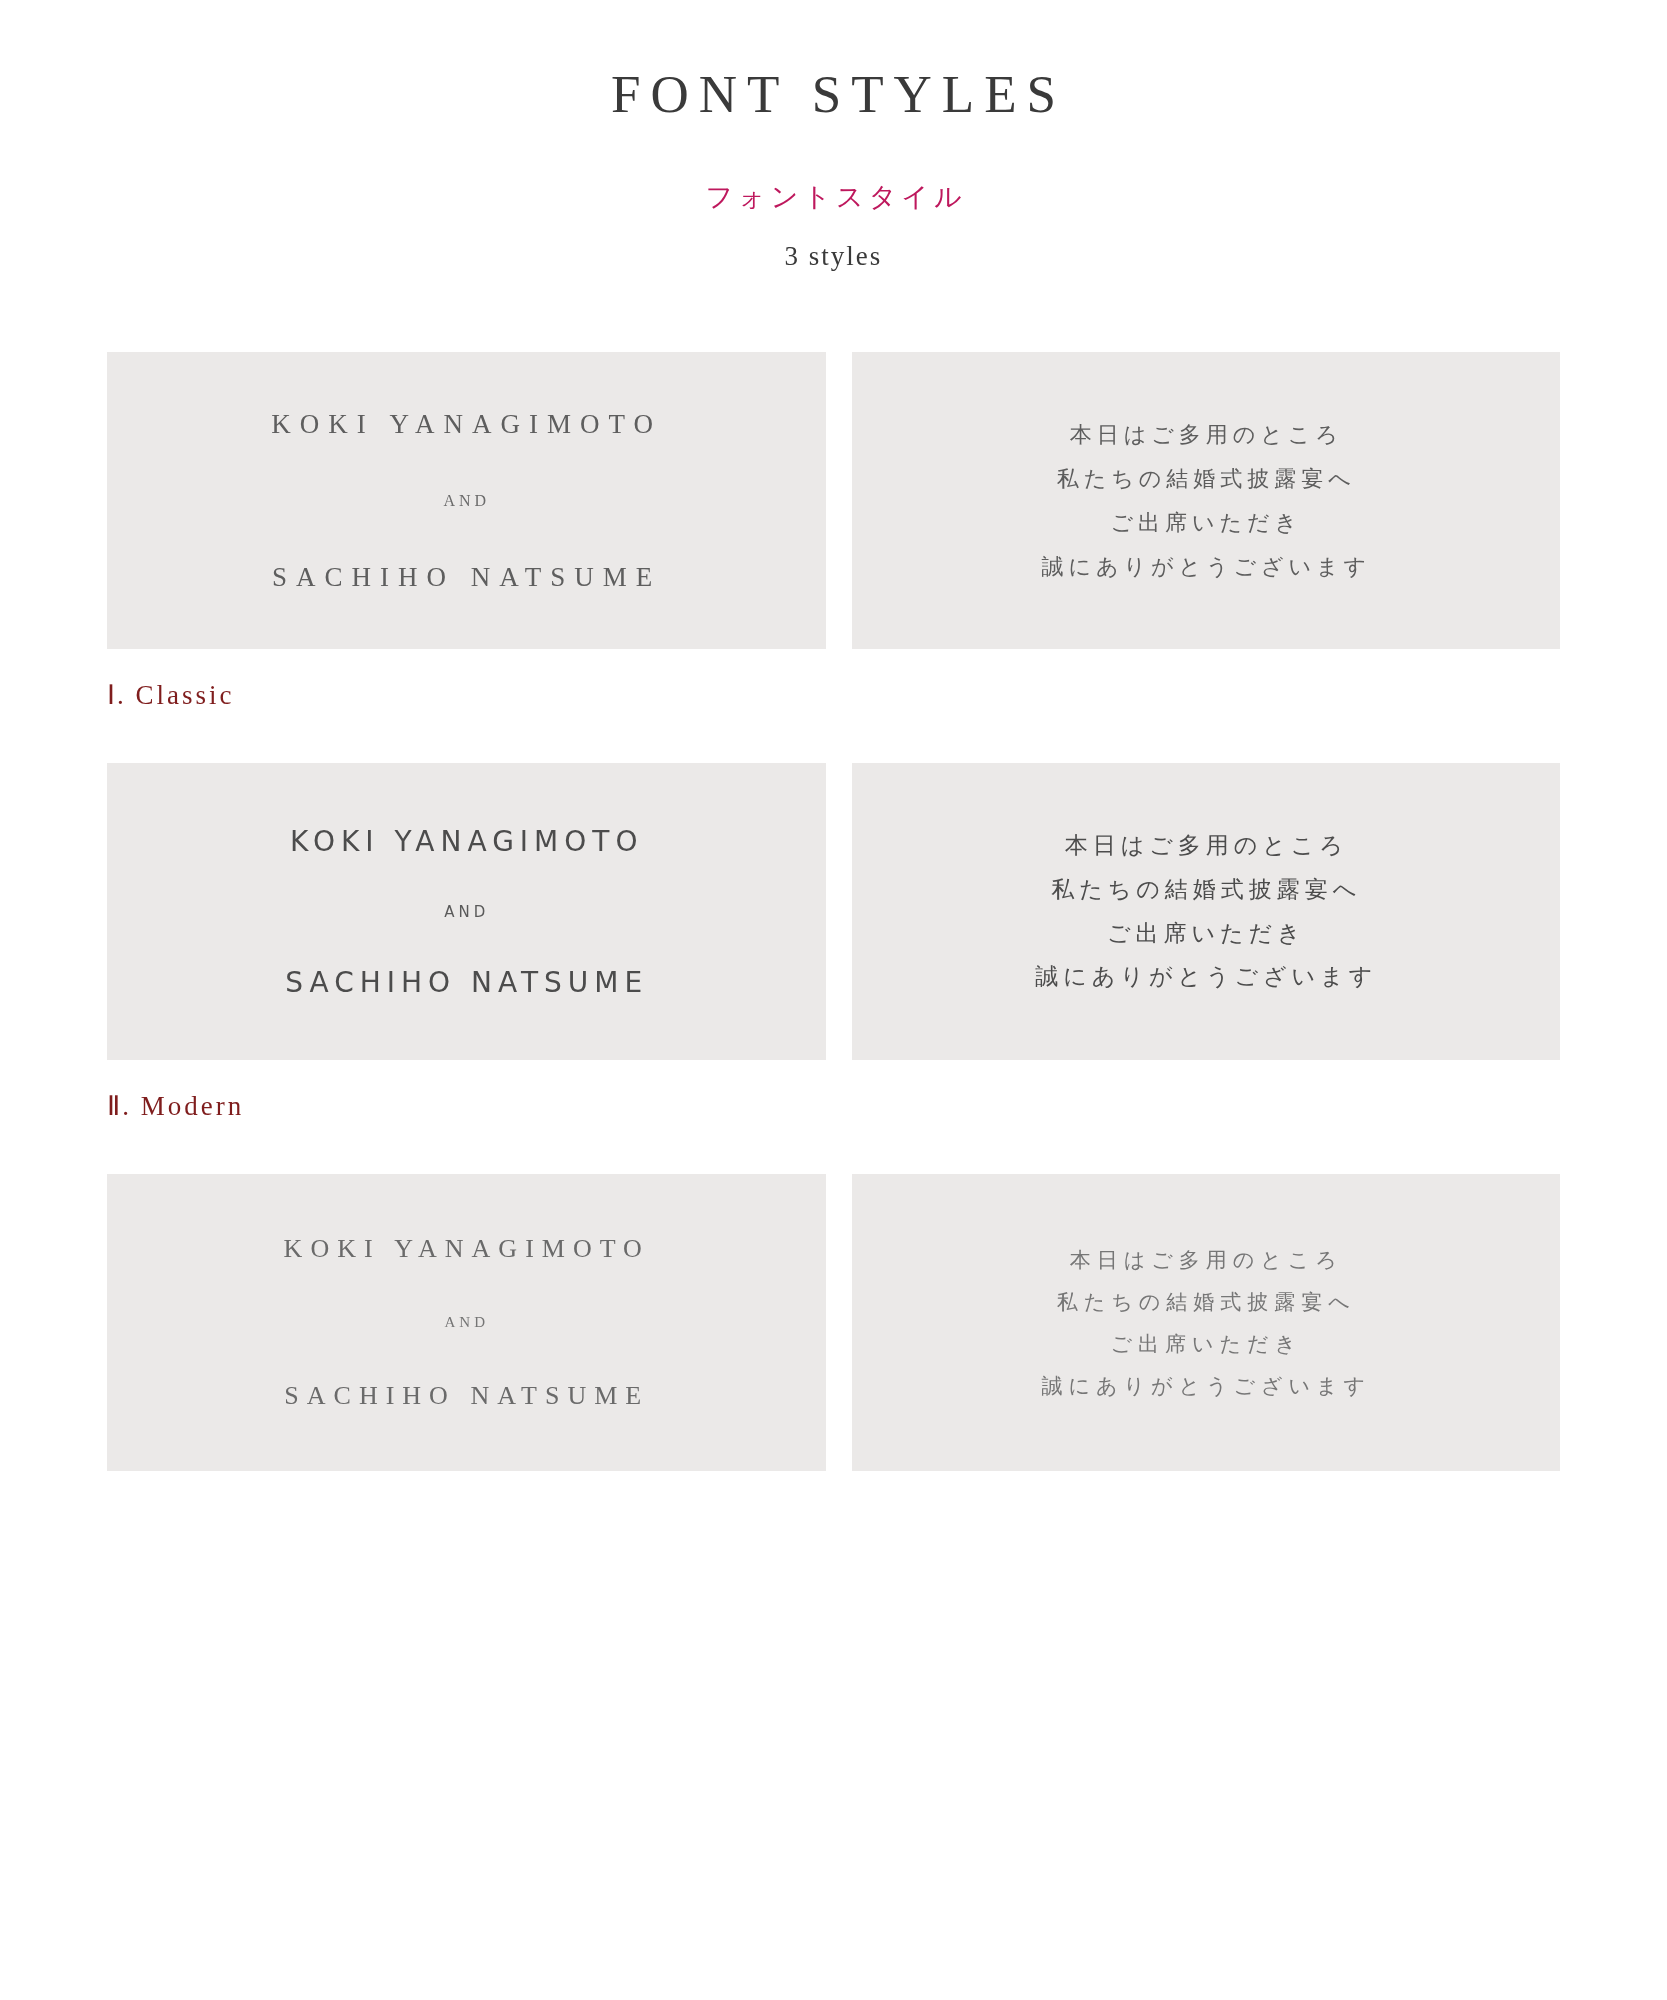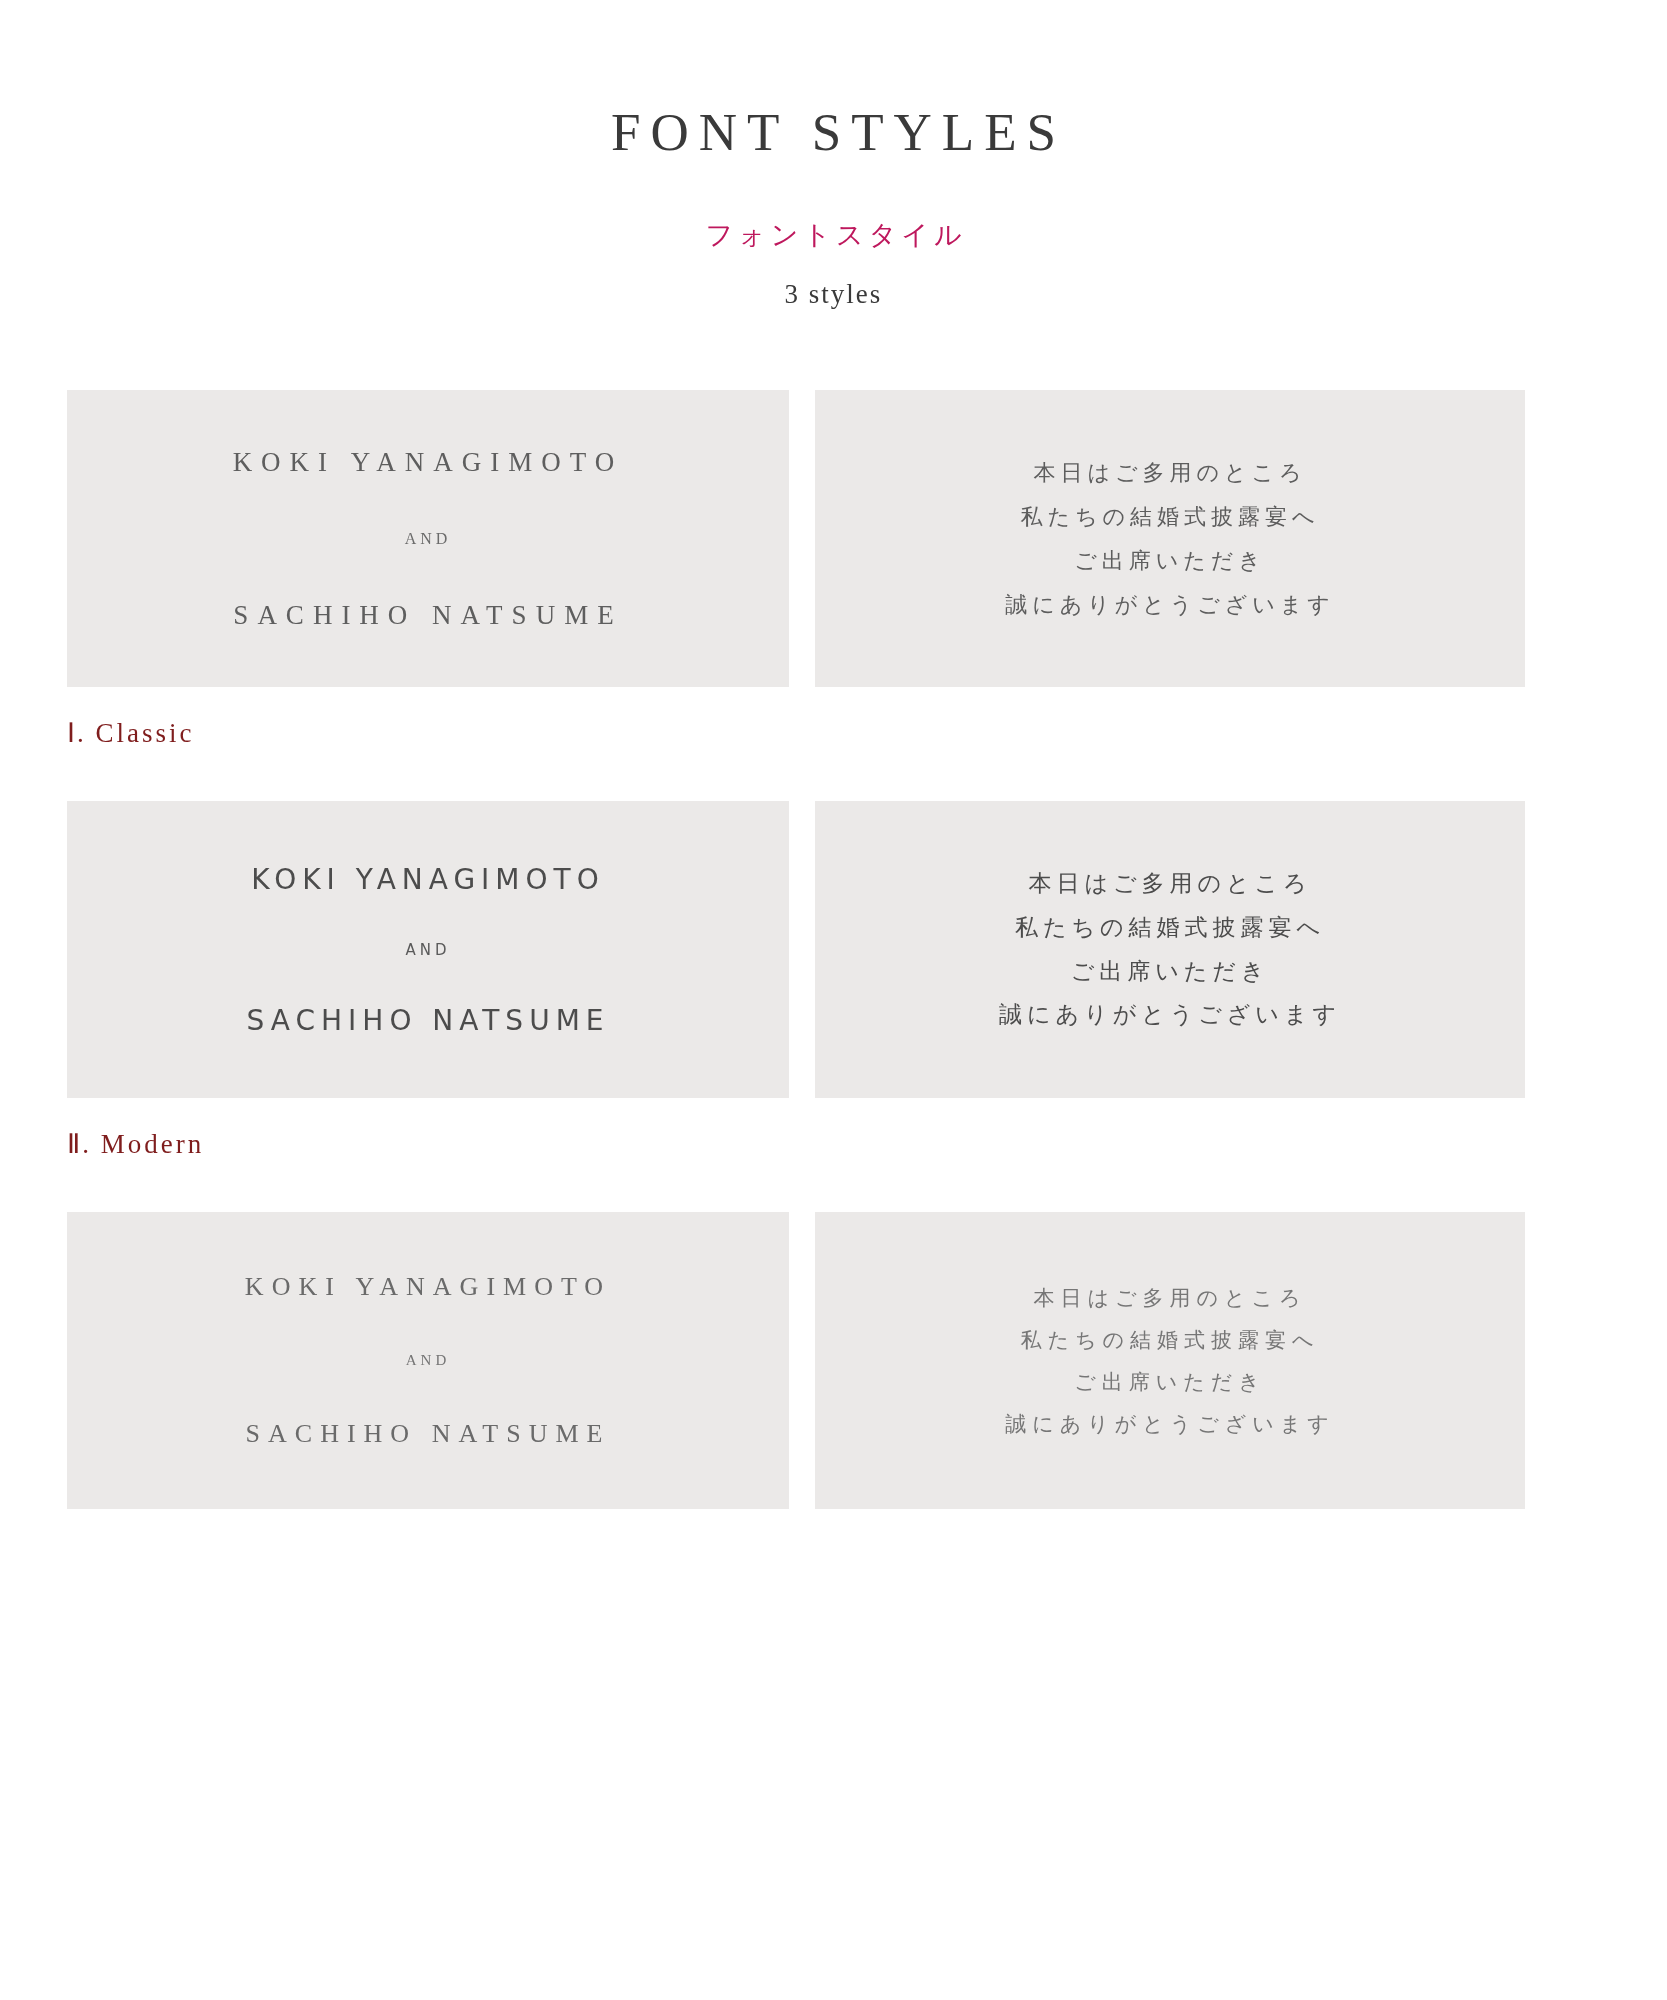--- a/index.html
+++ b/index.html
@@ -19,21 +19,21 @@
     width: 1667px;
     height: 2000px;
     box-sizing: border-box;
     padding: 0;
     position: relative;
   }
 
   
   .header {
     text-align: center;
-    padding-top: 106px;
+    padding-top: 68px;
   }
   .main-title {
     font-family: "Liberation Serif", serif;
     font-size: 53px;
     letter-spacing: 10px;
     color: #3a3a3a;
     font-weight: 400;
     line-height: 1;
     margin: 0;
     padding-left: 10px;
@@ -52,21 +52,21 @@
     letter-spacing: 2px;
     color: #3a3a3a;
     margin-top: 26px;
   }
 
   
   .blocks {
     margin-top: 80px;
   }
   .style-block {
-    padding: 0 67px;
+    padding: 0 107px;
     margin-bottom: 16px;
   }
   .cards {
     display: flex;
     gap: 26px;
   }
   .card {
     background: #ebe9e8;
     box-sizing: border-box;
     height: 297px;

